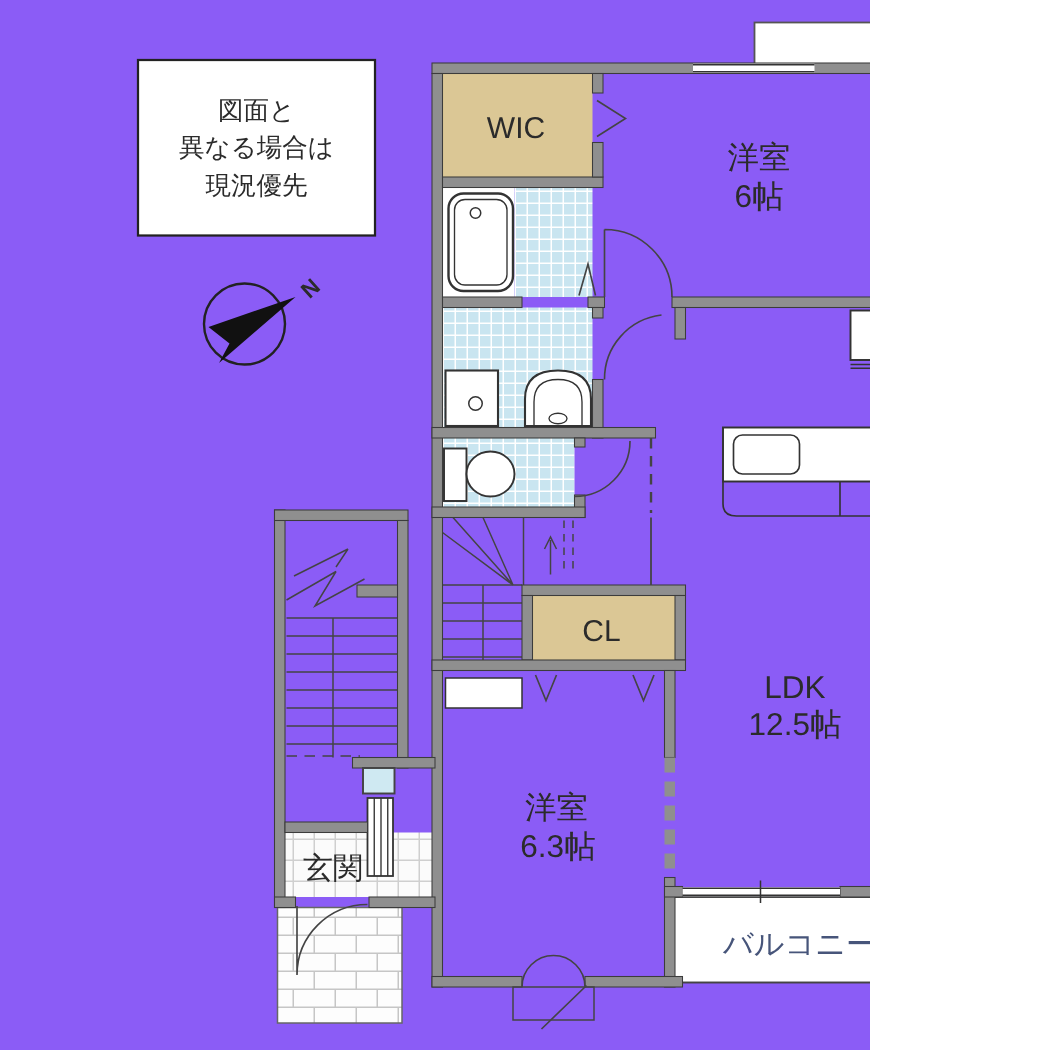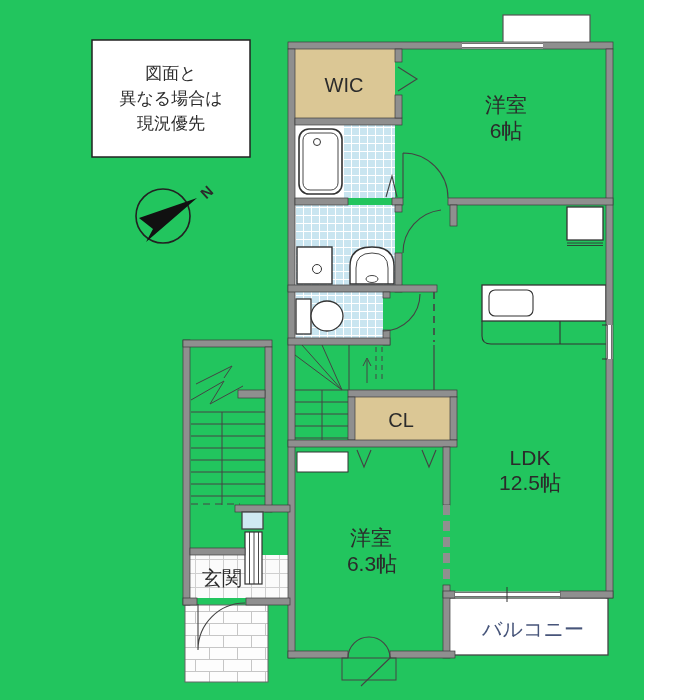--- a/index.html
+++ b/index.html
@@ -1,16 +1,16 @@
 <!DOCTYPE html>
 <html><head>
 <meta charset="utf-8">
 <style>
   html,body{margin:0;padding:0;background:#ffffff;}
-  #canvas{position:relative;width:644px;height:700px;background:#22c55e;overflow:hidden;
+  #canvas{position:relative;width:580px;height:700px;background:#8b5cf6;overflow:hidden;
           font-family:"Liberation Sans","DejaVu Sans",sans-serif;}
   svg{position:absolute;left:0;top:0;}
   text{font-family:"Liberation Sans","DejaVu Sans",sans-serif;fill:#2b2b2b;}
   .room-label{font-size:21px;}
   .small-label{font-size:20px;}
   .disclaimer{font-size:17px;}
   .balcony-label{font-size:20px;fill:#47557a;}
   .north{font-size:15px;font-weight:bold;}
 </style>
 </head>

